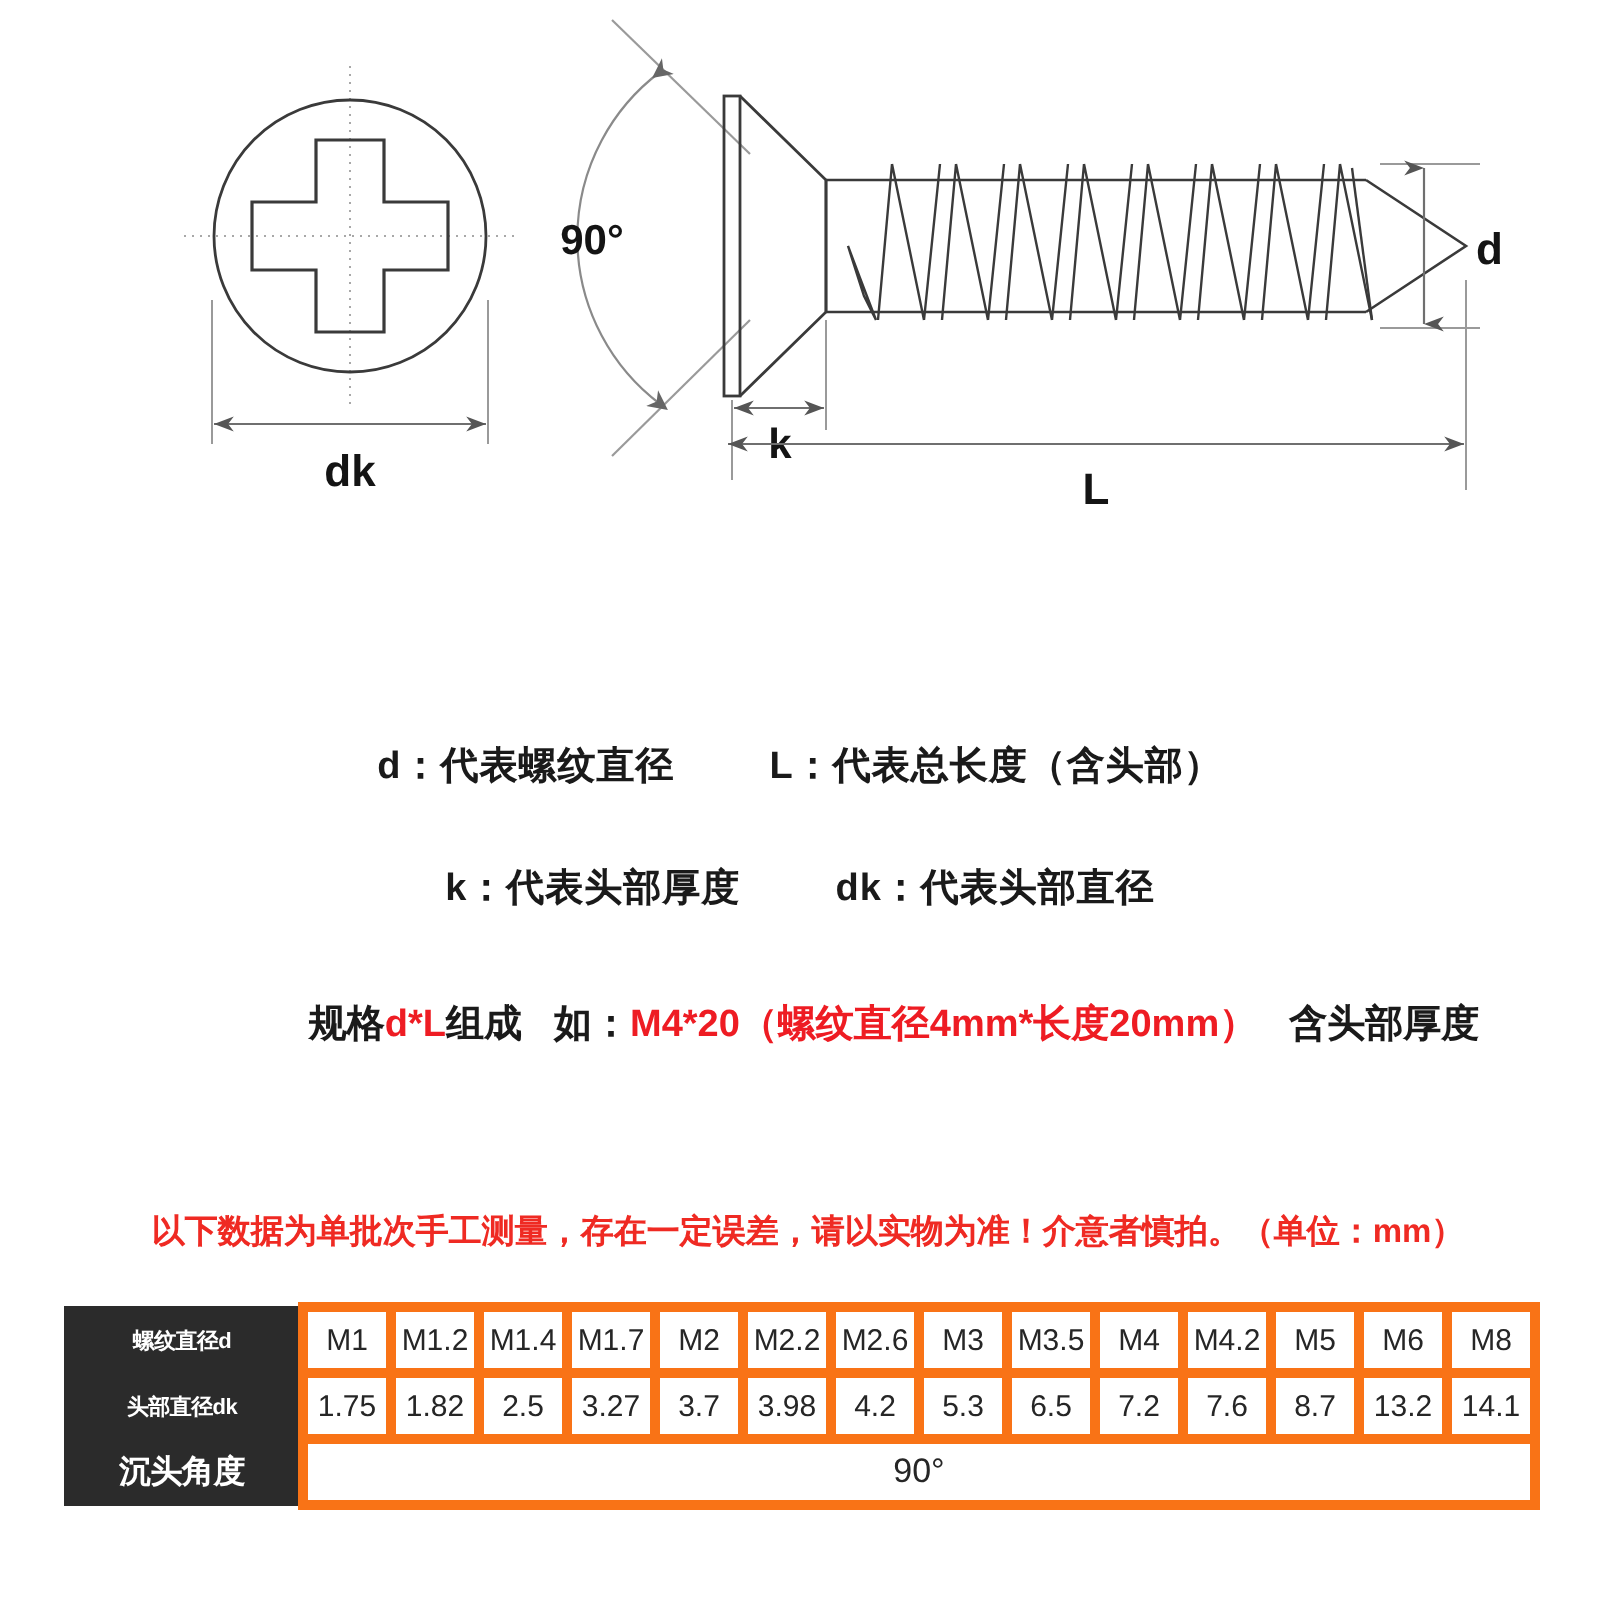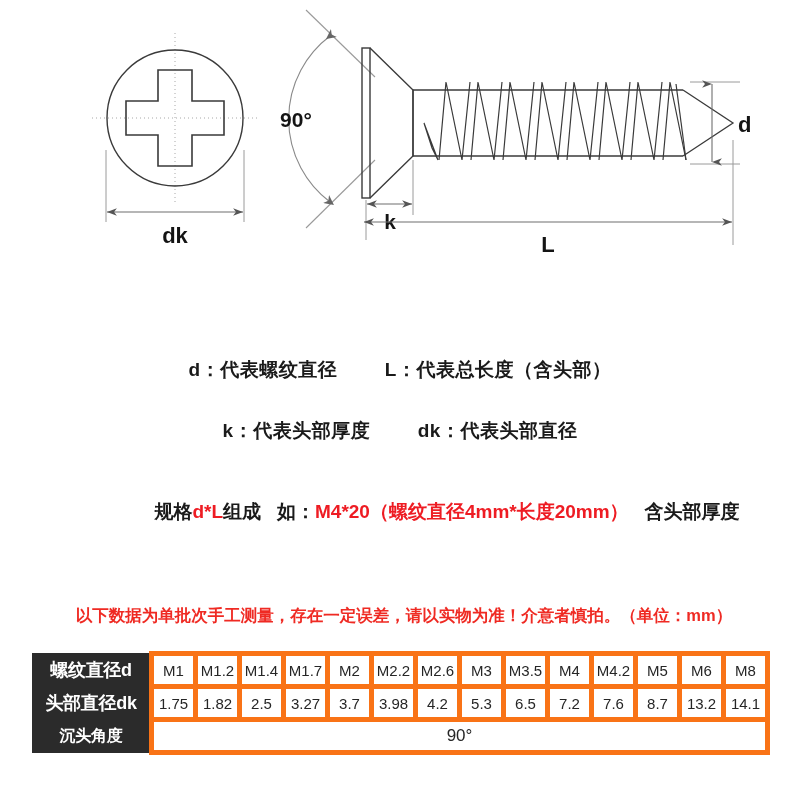--- a/index.html
+++ b/index.html
@@ -19,20 +19,21 @@
     left: 0;
     top: 0;
     width: 800px;
     height: 270px;
   }
   .legend-block {
     position: absolute;
     left: 0;
     width: 800px;
     text-align: center;
+    margin-top: 13px;
   }
   .legend-line {
     font-size: 19px;
     font-weight: bold;
     color: #1a1a1a;
     letter-spacing: 0.5px;
     white-space: nowrap;
   }
   .legend-line .gap {
     display: inline-block;
@@ -85,21 +86,21 @@
     color: #262626;
     background: #ffffff;
     padding: 0;
     overflow: hidden;
     white-space: nowrap;
   }
   #spec-table td.rowhead {
     background: #2b2b2b;
     color: #ffffff;
     font-weight: bold;
-    font-size: 18px;
+    font-size: 11px;
     width: 116px;
     border: 1px solid #2b2b2b;
     letter-spacing: -0.3px;
   }
   #spec-table td.angle-cell {
     font-size: 17px;
     color: #262626;
   }
   #spec-table tr.angle-row td.rowhead {
     font-size: 16px;

